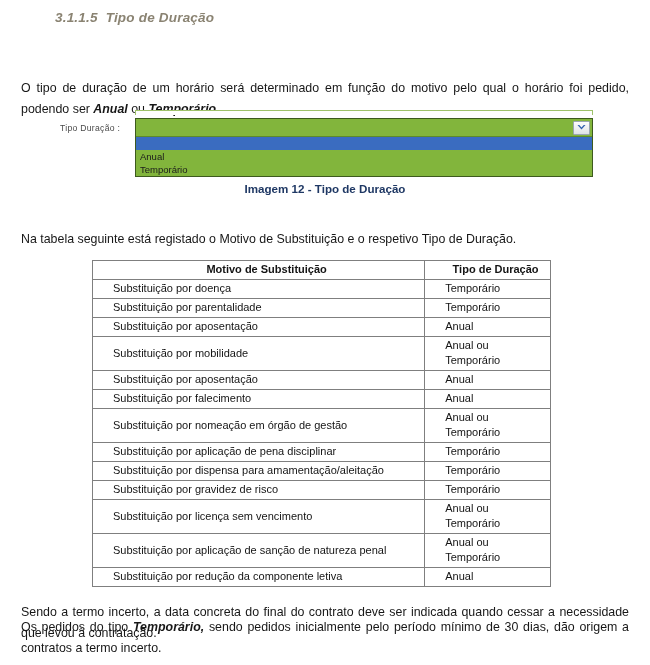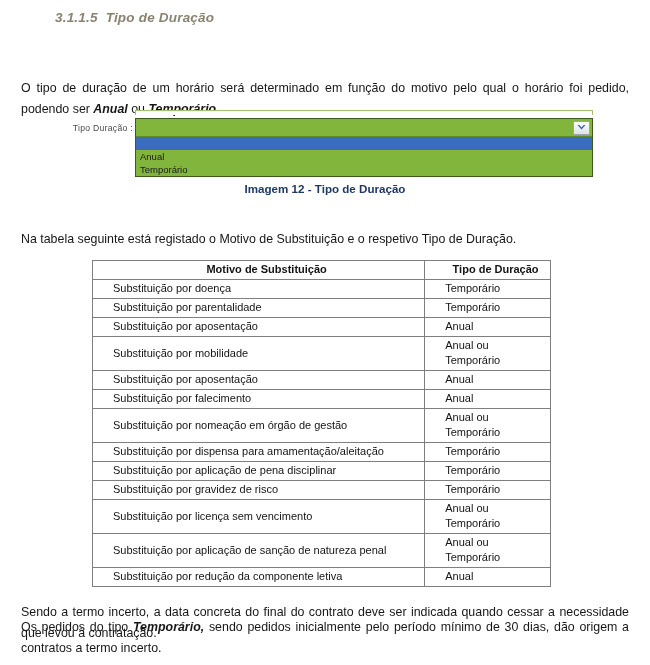--- a/index.html
+++ b/index.html
@@ -71,21 +71,20 @@
     top: 8px;
     display: flex;
     align-items: flex-start;
   }
   .widget-label {
     font-size: 8.6px;
     color: #4a4a4a;
     white-space: nowrap;
     padding-top: 5px;
     width: 75px;
-    text-align: right;
     padding-right: 2px;
     box-sizing: border-box;
     letter-spacing: 0.3px;
   }
   .select-wrap {
     width: 458px;
     border: 1px solid #3d5a1e;
     box-sizing: border-box;
     background: #82b53c;
   }
@@ -236,25 +235,25 @@
       </tr>
     <tr>
         <td class="col-motivo">Substituição por falecimento</td>
         <td class="col-tipo">Anual</td>
       </tr>
     <tr>
         <td class="col-motivo">Substituição por nomeação em órgão de gestão</td>
         <td class="col-tipo">Anual ou Temporário</td>
       </tr>
     <tr>
+        <td class="col-motivo">Substituição por aplicação de pena disciplinar</td>
+        <td class="col-tipo">Temporário</td>
+      </tr>
+    <tr>
         <td class="col-motivo">Substituição por dispensa para amamentação/aleitação</td>
-        <td class="col-tipo">Temporário</td>
-      </tr>
-    <tr>
-        <td class="col-motivo">Substituição por aplicação de pena disciplinar</td>
         <td class="col-tipo">Temporário</td>
       </tr>
     <tr>
         <td class="col-motivo">Substituição por gravidez de risco</td>
         <td class="col-tipo">Temporário</td>
       </tr>
     <tr>
         <td class="col-motivo">Substituição por licença sem vencimento</td>
         <td class="col-tipo">Anual ou Temporário</td>
       </tr>

